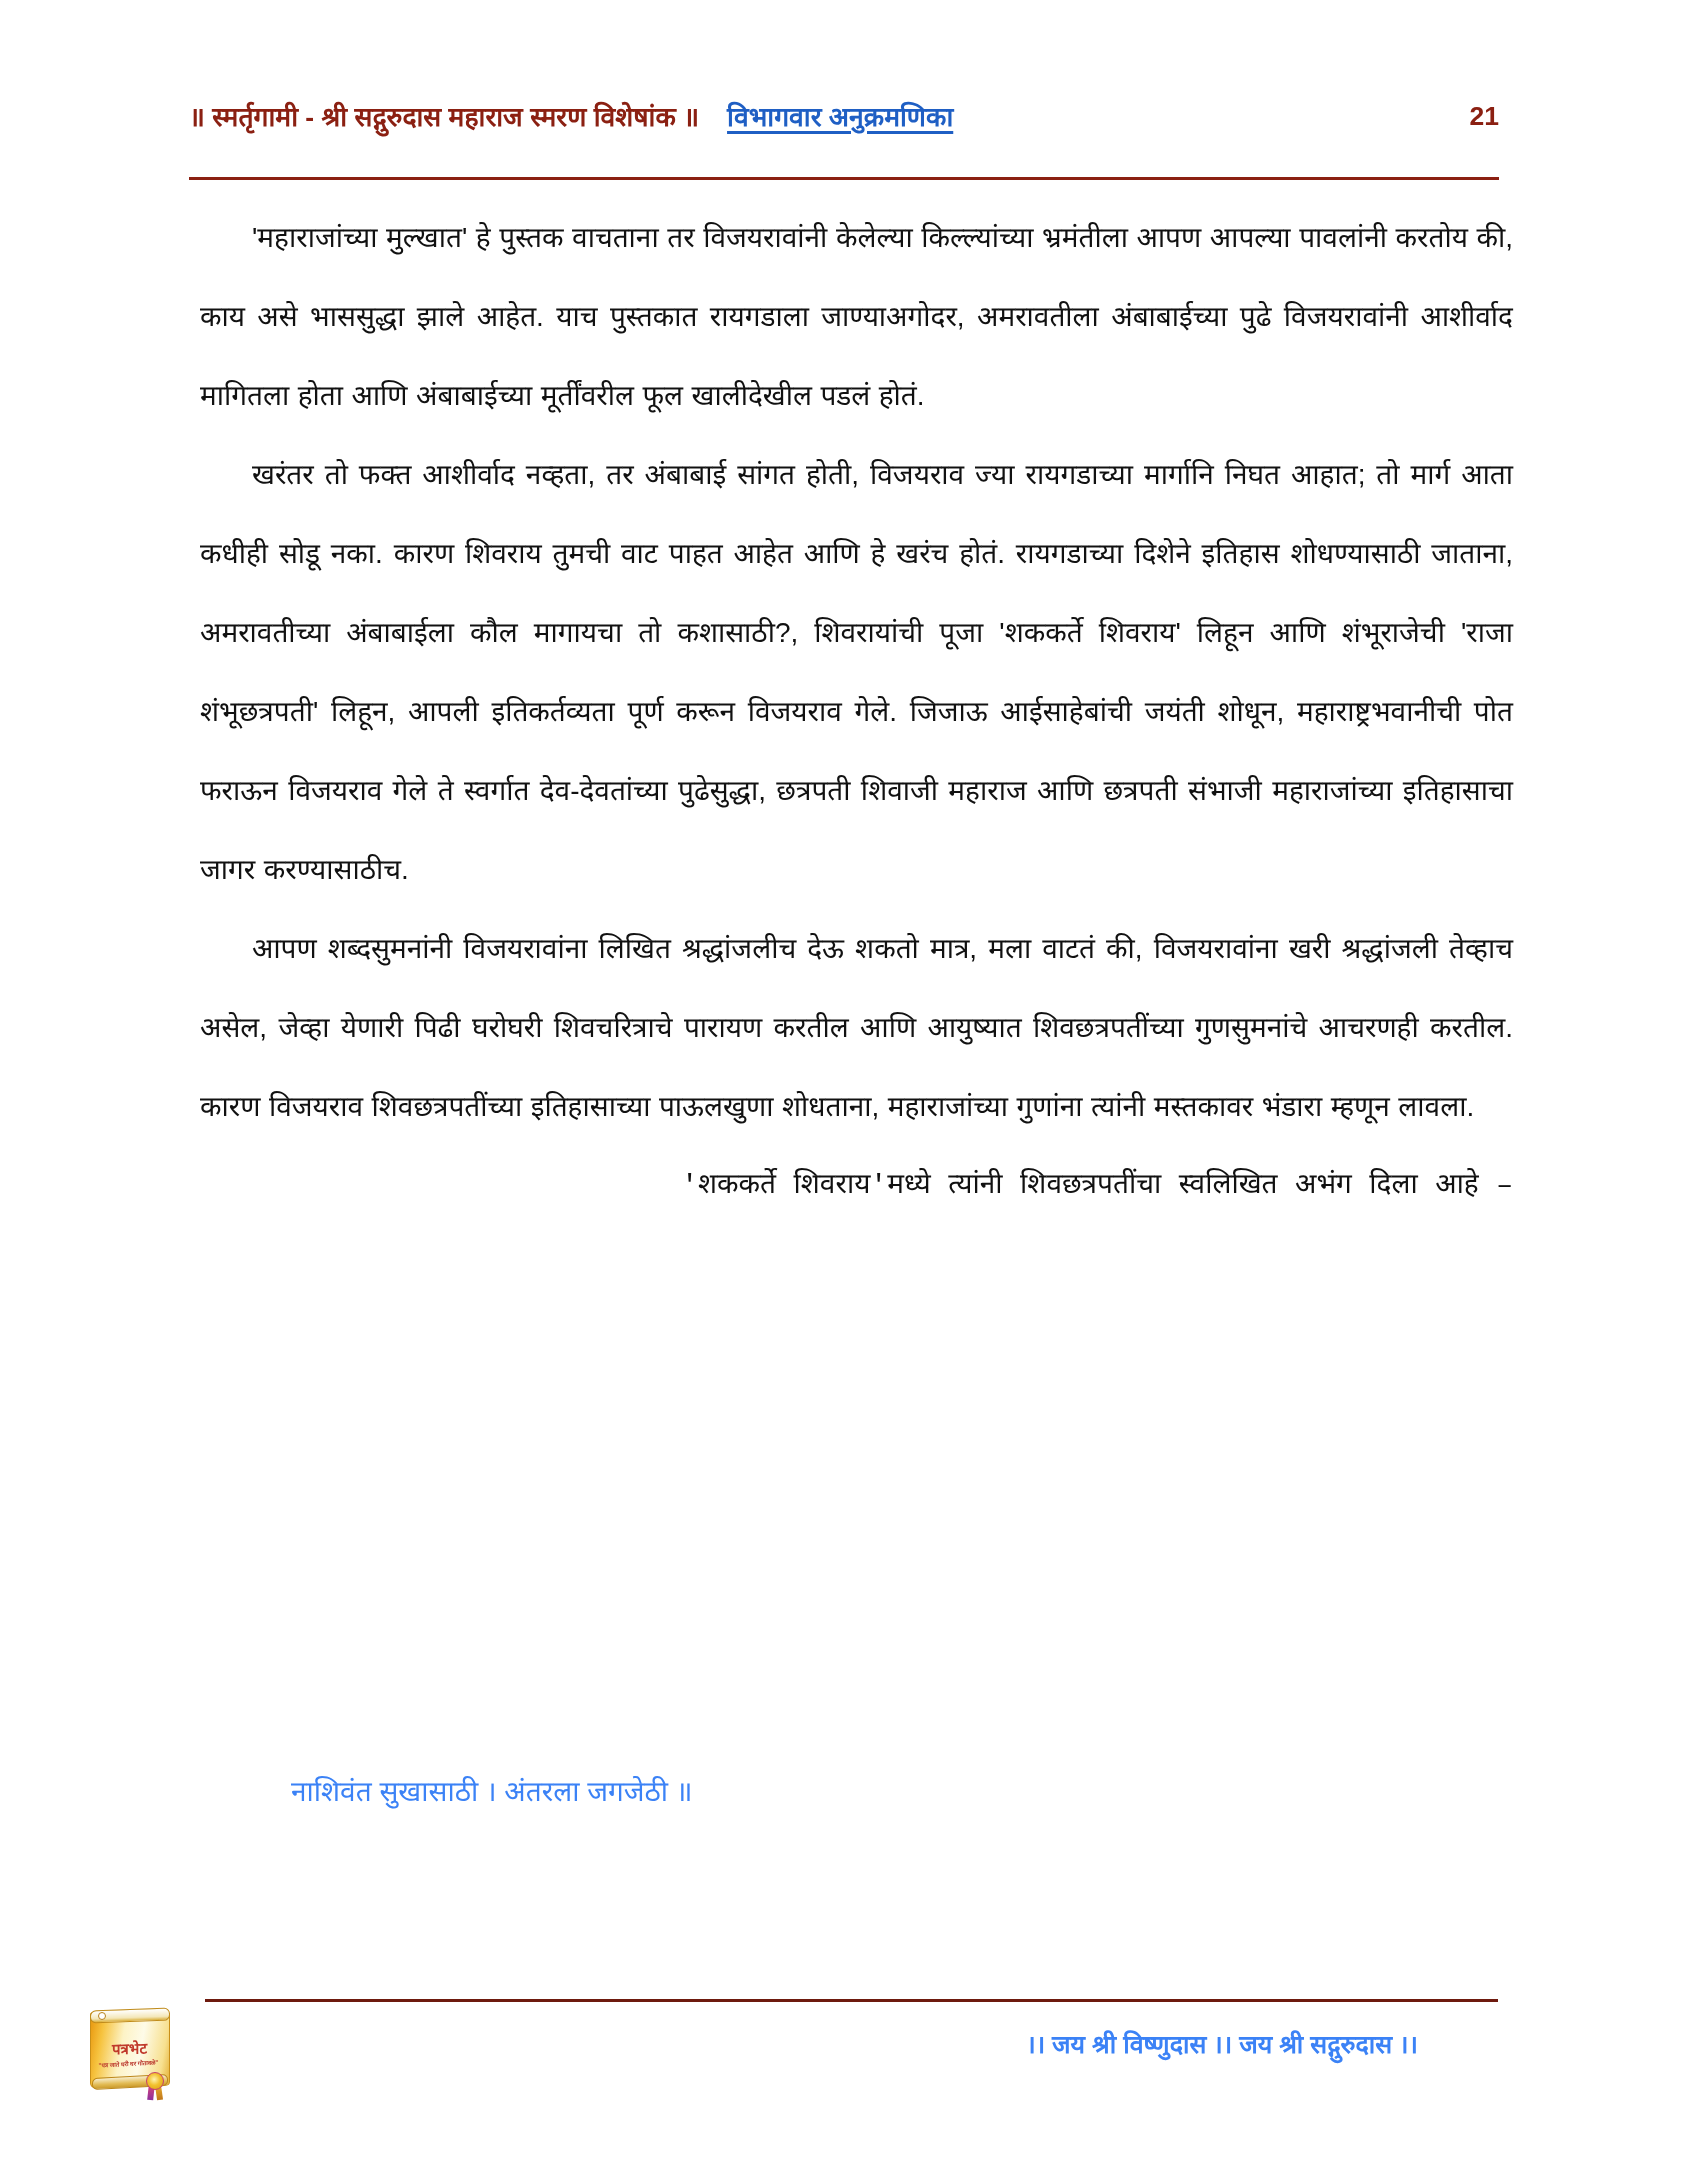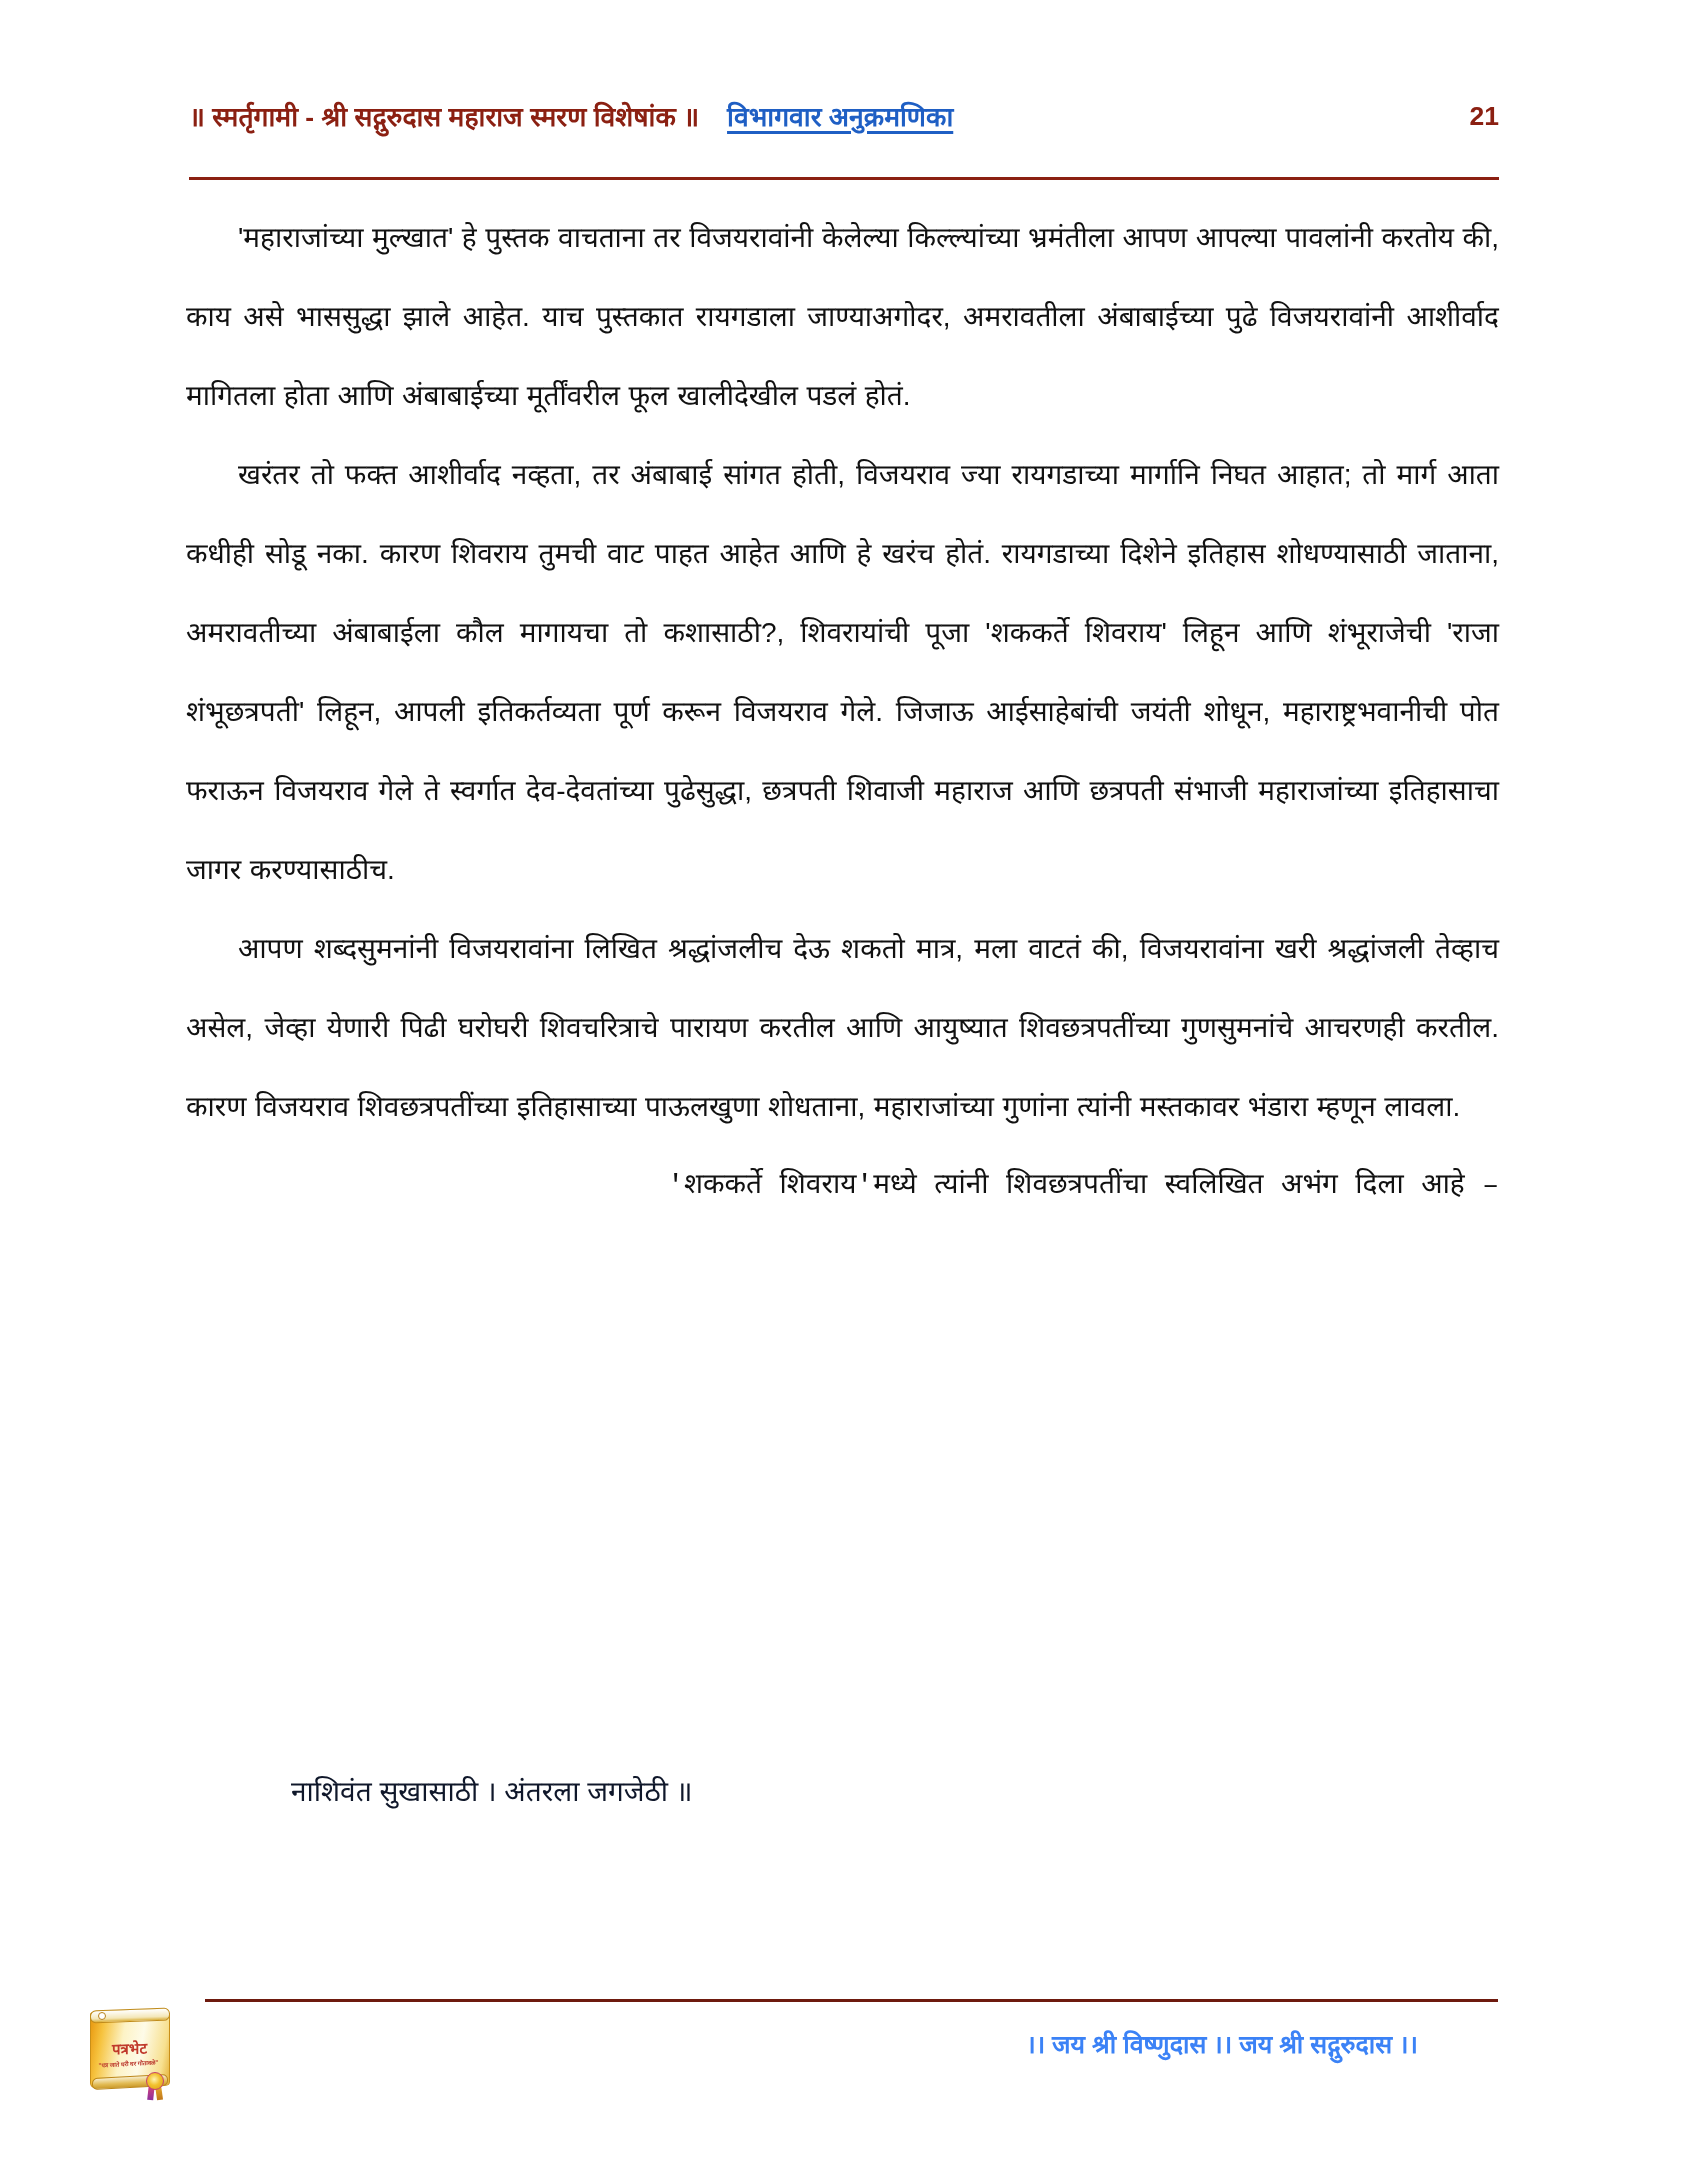--- a/index.html
+++ b/index.html
@@ -67,21 +67,21 @@
     left: 189px;
     top: 177px;
     width: 1310px;
     height: 2.6px;
     background: #8b2012;
   }
 
   
   .content {
     position: absolute;
-    left: 186px;
+    left: 200px;
     top: 198px;
     width: 1313px;
   }
   .para {
     font-family: "Liberation Sans", "DejaVu Sans", sans-serif;
     font-size: 28px;
     color: #111111;
     line-height: 79px;
     text-align: justify;
     text-justify: inter-word;
@@ -98,21 +98,21 @@
   
   .verse {
     position: absolute;
     left: 291px;
     top: 1757px;
     width: 992px;
   }
   .verse-line {
     font-family: "Liberation Sans", "DejaVu Sans", sans-serif;
     font-size: 28px;
-    color: #0f172a;
+    color: #3b82f6;
     line-height: 70px;
     white-space: nowrap;
   }
 
   
   .rule-bottom {
     position: absolute;
     left: 205px;
     top: 1999px;
     width: 1293px;

